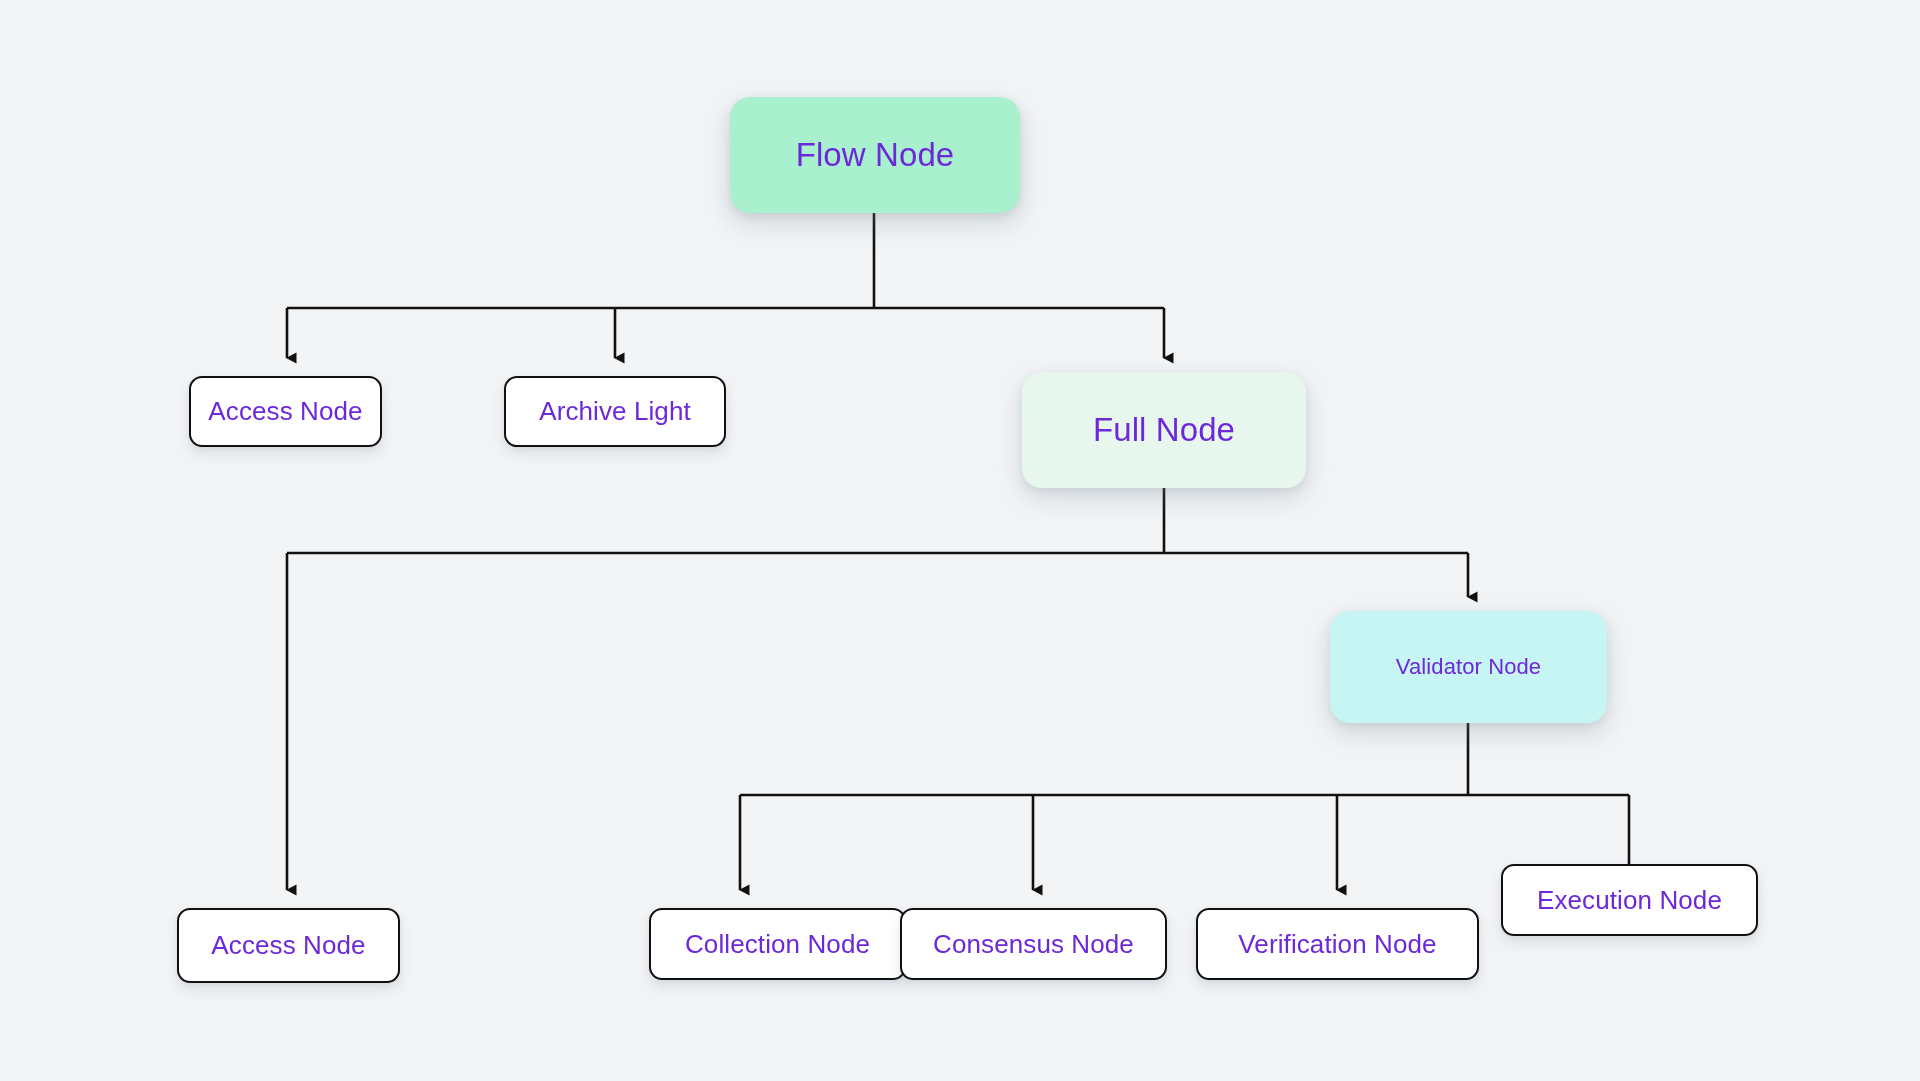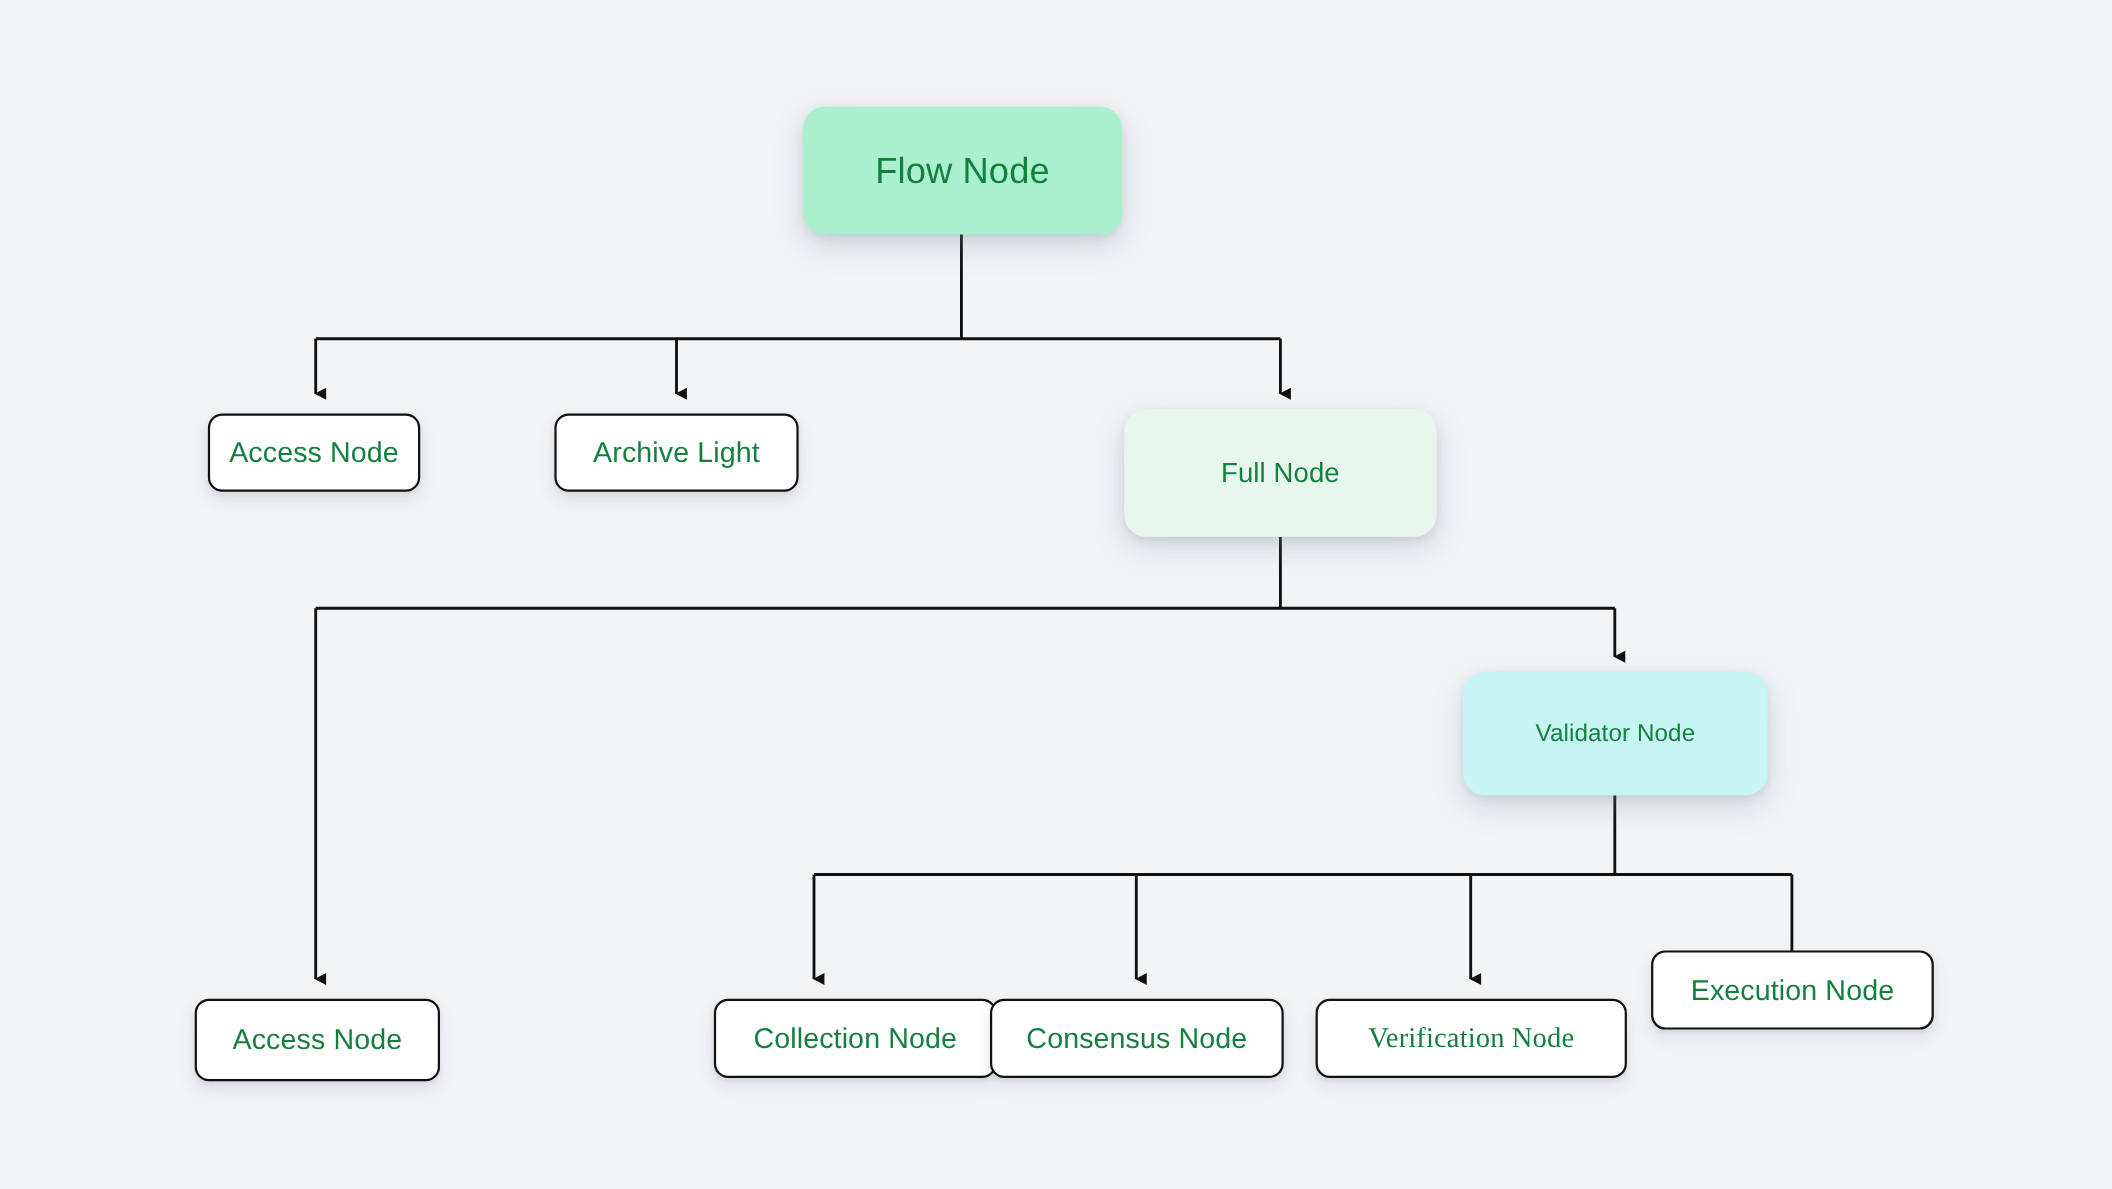--- a/index.html
+++ b/index.html
@@ -26,21 +26,21 @@
     width: 1920px;
     height: 1081px;
     pointer-events: none;
   }
   .node {
     position: absolute;
     box-sizing: border-box;
     display: flex;
     align-items: center;
     justify-content: center;
-    color: #15803d;
+    color: #6d28d9;
     letter-spacing: 0.1px;
     white-space: nowrap;
     z-index: 2;
   }
   
   .node.leaf {
     background: #ffffff;
     border: 2.5px solid #111111;
     border-radius: 13px;
     font-size: 26px;
@@ -57,37 +57,37 @@
   #node-flow {
     left: 730px; top: 97px; width: 290px; height: 116px;
     background: #a9f0cf;
     font-size: 33px;
     box-shadow: 0 10px 26px rgba(120,135,145,0.28),
                 0 3px 8px rgba(120,135,145,0.16);
   }
   #node-full {
     left: 1022px; top: 372px; width: 284px; height: 116px;
     background: #e8f7ee;
-    font-size: 25px;
+    font-size: 33px;
     box-shadow: 0 10px 26px rgba(120,135,145,0.26),
                 0 3px 8px rgba(120,135,145,0.15);
   }
   #node-validator {
     left: 1330px; top: 611px; width: 277px; height: 112px;
     background: #c6f5f3;
     font-size: 22px;
     box-shadow: 0 10px 26px rgba(120,135,145,0.27),
                 0 3px 8px rgba(120,135,145,0.15);
   }
   #node-light     { left: 189px;  top: 376px; width: 193px; height: 71px; }
   #node-archive   { left: 504px;  top: 376px; width: 222px; height: 71px; }
   #node-access    { left: 177px;  top: 908px; width: 223px; height: 75px; }
   #node-collection{ left: 611px;  top: 908px; width: 257px; height: 72px; margin-left: 38px; }
   #node-consensus { left: 900px;  top: 908px; width: 267px; height: 72px; }
-  #node-verification { left: 1196px; top: 908px; width: 283px; height: 72px; font-family: Liberation Serif, serif; }
+  #node-verification { left: 1196px; top: 908px; width: 283px; height: 72px; }
   #node-execution { left: 1501px; top: 864px; width: 257px; height: 72px; }
 </style>
 </head>
 <body>
 
 <div id="diagram">
 
   <svg id="edges" viewBox="0 0 1920 1081" width="1920" height="1081" xmlns="http://www.w3.org/2000/svg">
     <defs>
       <marker id="arrow" viewBox="0 0 12 12" refX="6" refY="10" markerWidth="12" markerHeight="12" orient="auto-start-reverse" markerUnits="userSpaceOnUse">

